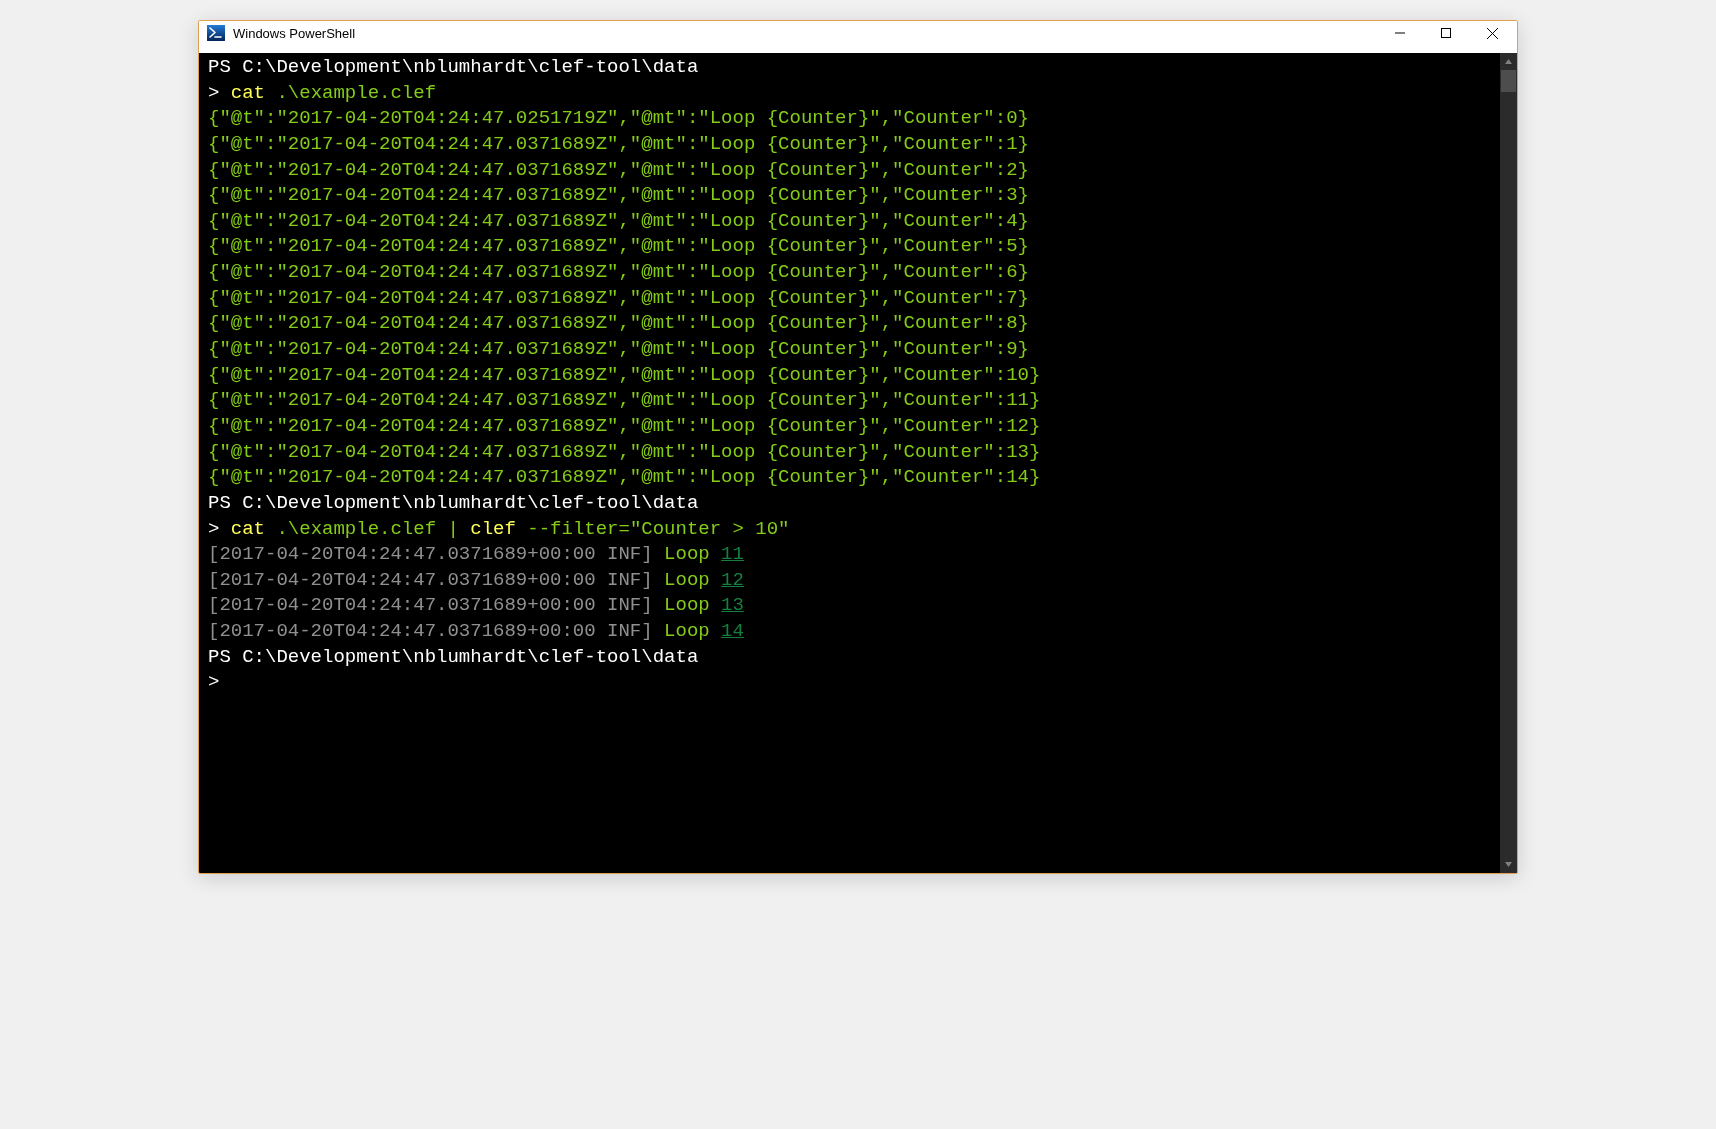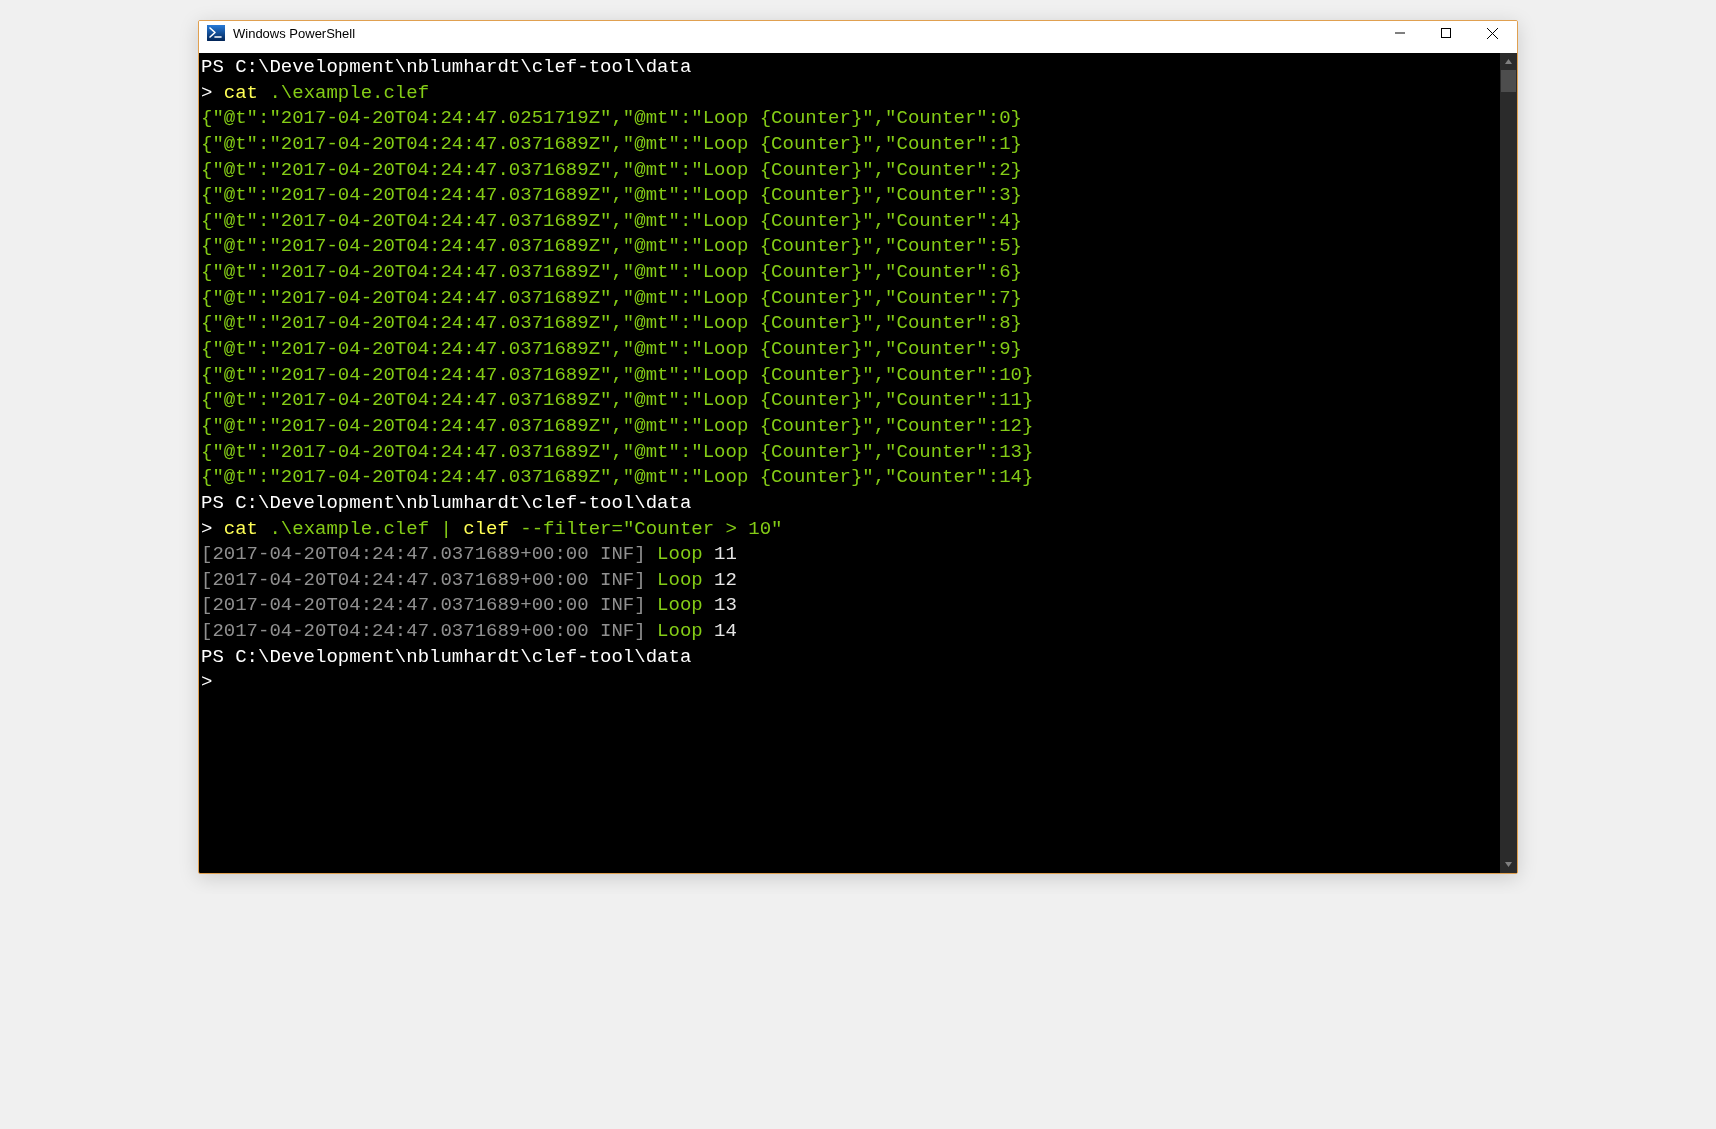--- a/index.html
+++ b/index.html
@@ -51,21 +51,21 @@
   }
   .win-btn svg { display:block; }
   .terminal-wrap {
     position: relative;
     background: #000;
     height: 820px;
     display: flex;
   }
   .terminal {
     flex:1;
-    padding: 2px 2px;
+    padding: 2px 9px;
     font-family: Consolas, "Courier New", monospace;
     font-size: 19px;
     line-height: 1.35;
     color: #fff;
     white-space: pre;
     overflow: hidden;
   }
   .scrollbar {
     width: 17px;
     background: #2b2b2b;
@@ -82,21 +82,21 @@
   }
   .sb-thumb {
     width: 15px;
     height: 22px;
     background:#4d4d4d;
     margin-top:0;
   }
   .sb-track { flex:1; display:flex; flex-direction:column; align-items:center; }
   .yellow { color: #ffff55; }
   .gray   { color: #909090; }
-  .magenta{ color: #e5e5e5; }
+  .magenta{ color: #15803d; text-decoration: underline; }
   .white  { color: #84cc16; }
   .prompt { color:#ffffff; }
 </style>
 </head>
 <body>
 
 <div class="window">
 
   <div class="titlebar">
     <span class="app-icon">

